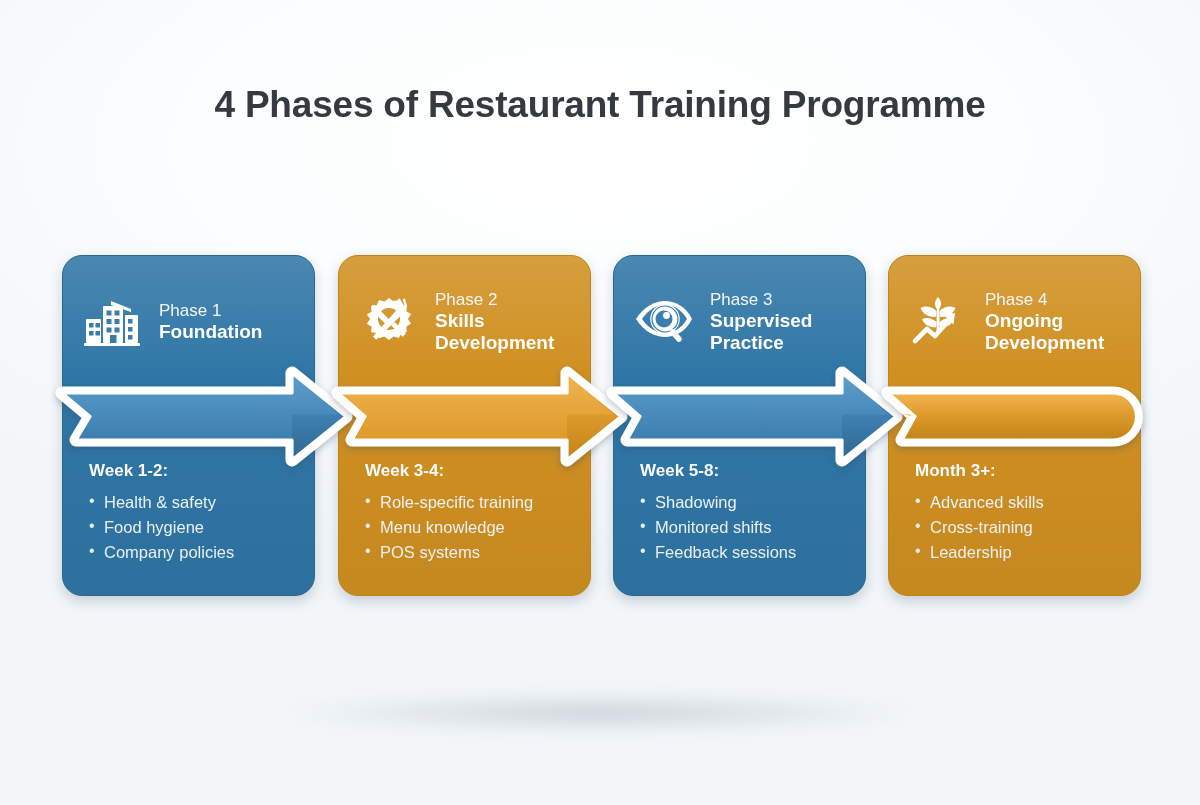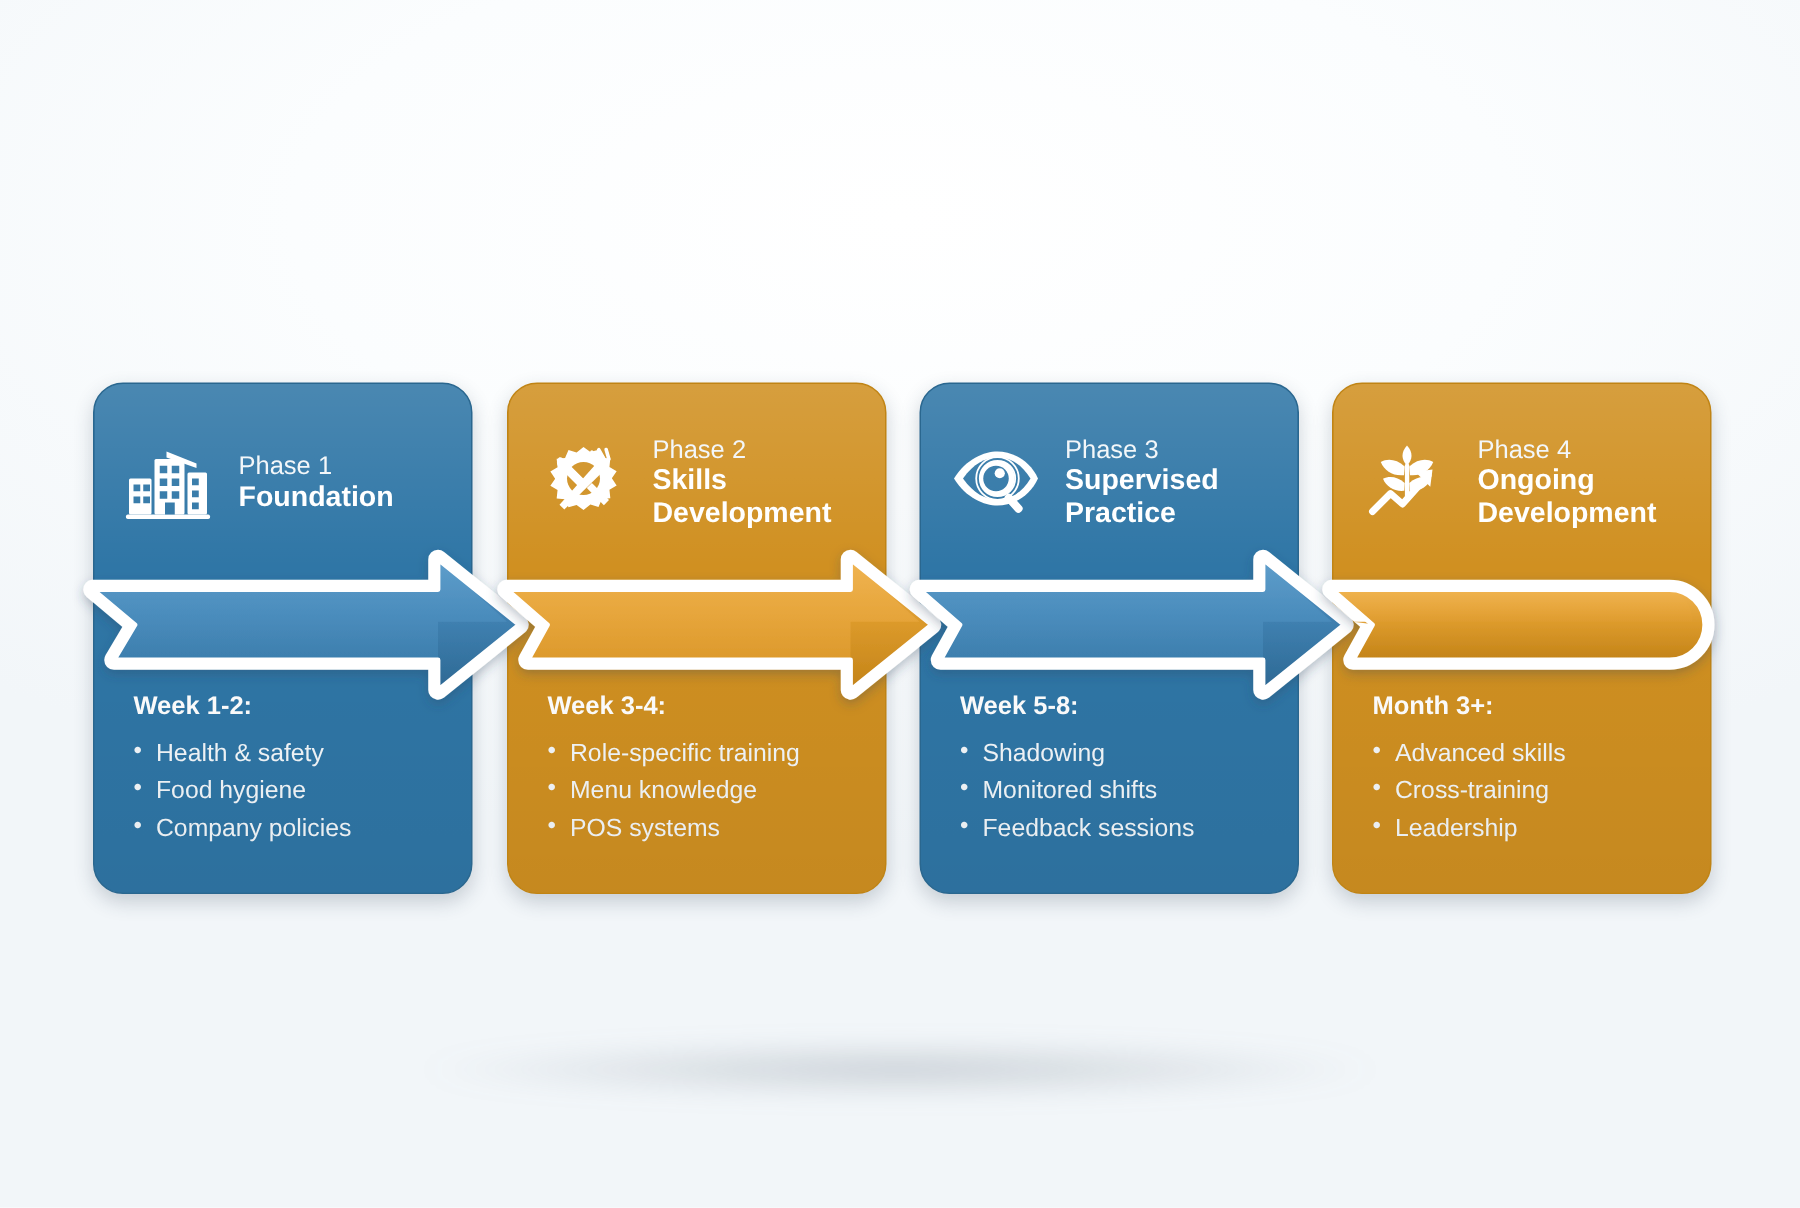--- a/index.html
+++ b/index.html
@@ -85,20 +85,21 @@
   
   .band-layer { position:absolute; left:0; top:0; width:1200px; height:805px; pointer-events:none; }
 </style>
 </head>
 <body>
 
 <div id="stage">
 
   <div class="base-shadow"></div>
 
+  <h1 class="title">4 Phases of Restaurant Training Programme</h1>
 
   <div class="card blue c1">
     <div class="card-head">
       <span class="card-icon">
         <svg viewBox="0 0 64 64" aria-hidden="true">
           <path d="M30 12 L50 20 L50 23 L30 16 Z"></path>
           <rect x="5" y="30" width="15" height="24" rx="1"></rect>
           <rect x="22" y="17" width="20" height="37" rx="1"></rect>
           <rect x="44" y="26" width="13" height="28" rx="1"></rect>
           <rect x="3" y="54" width="56" height="3" rx="1.2"></rect>

